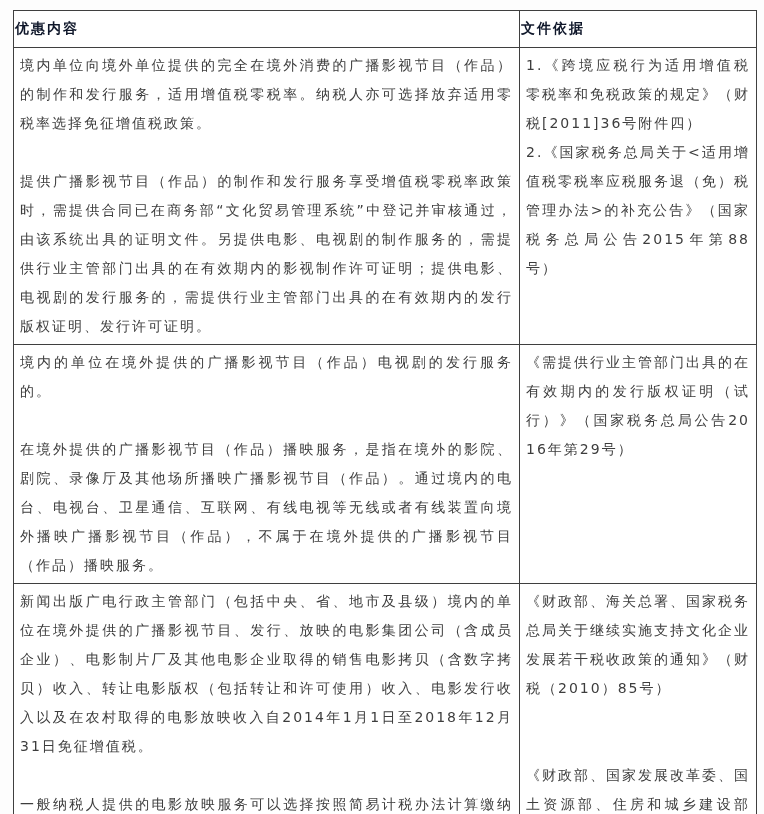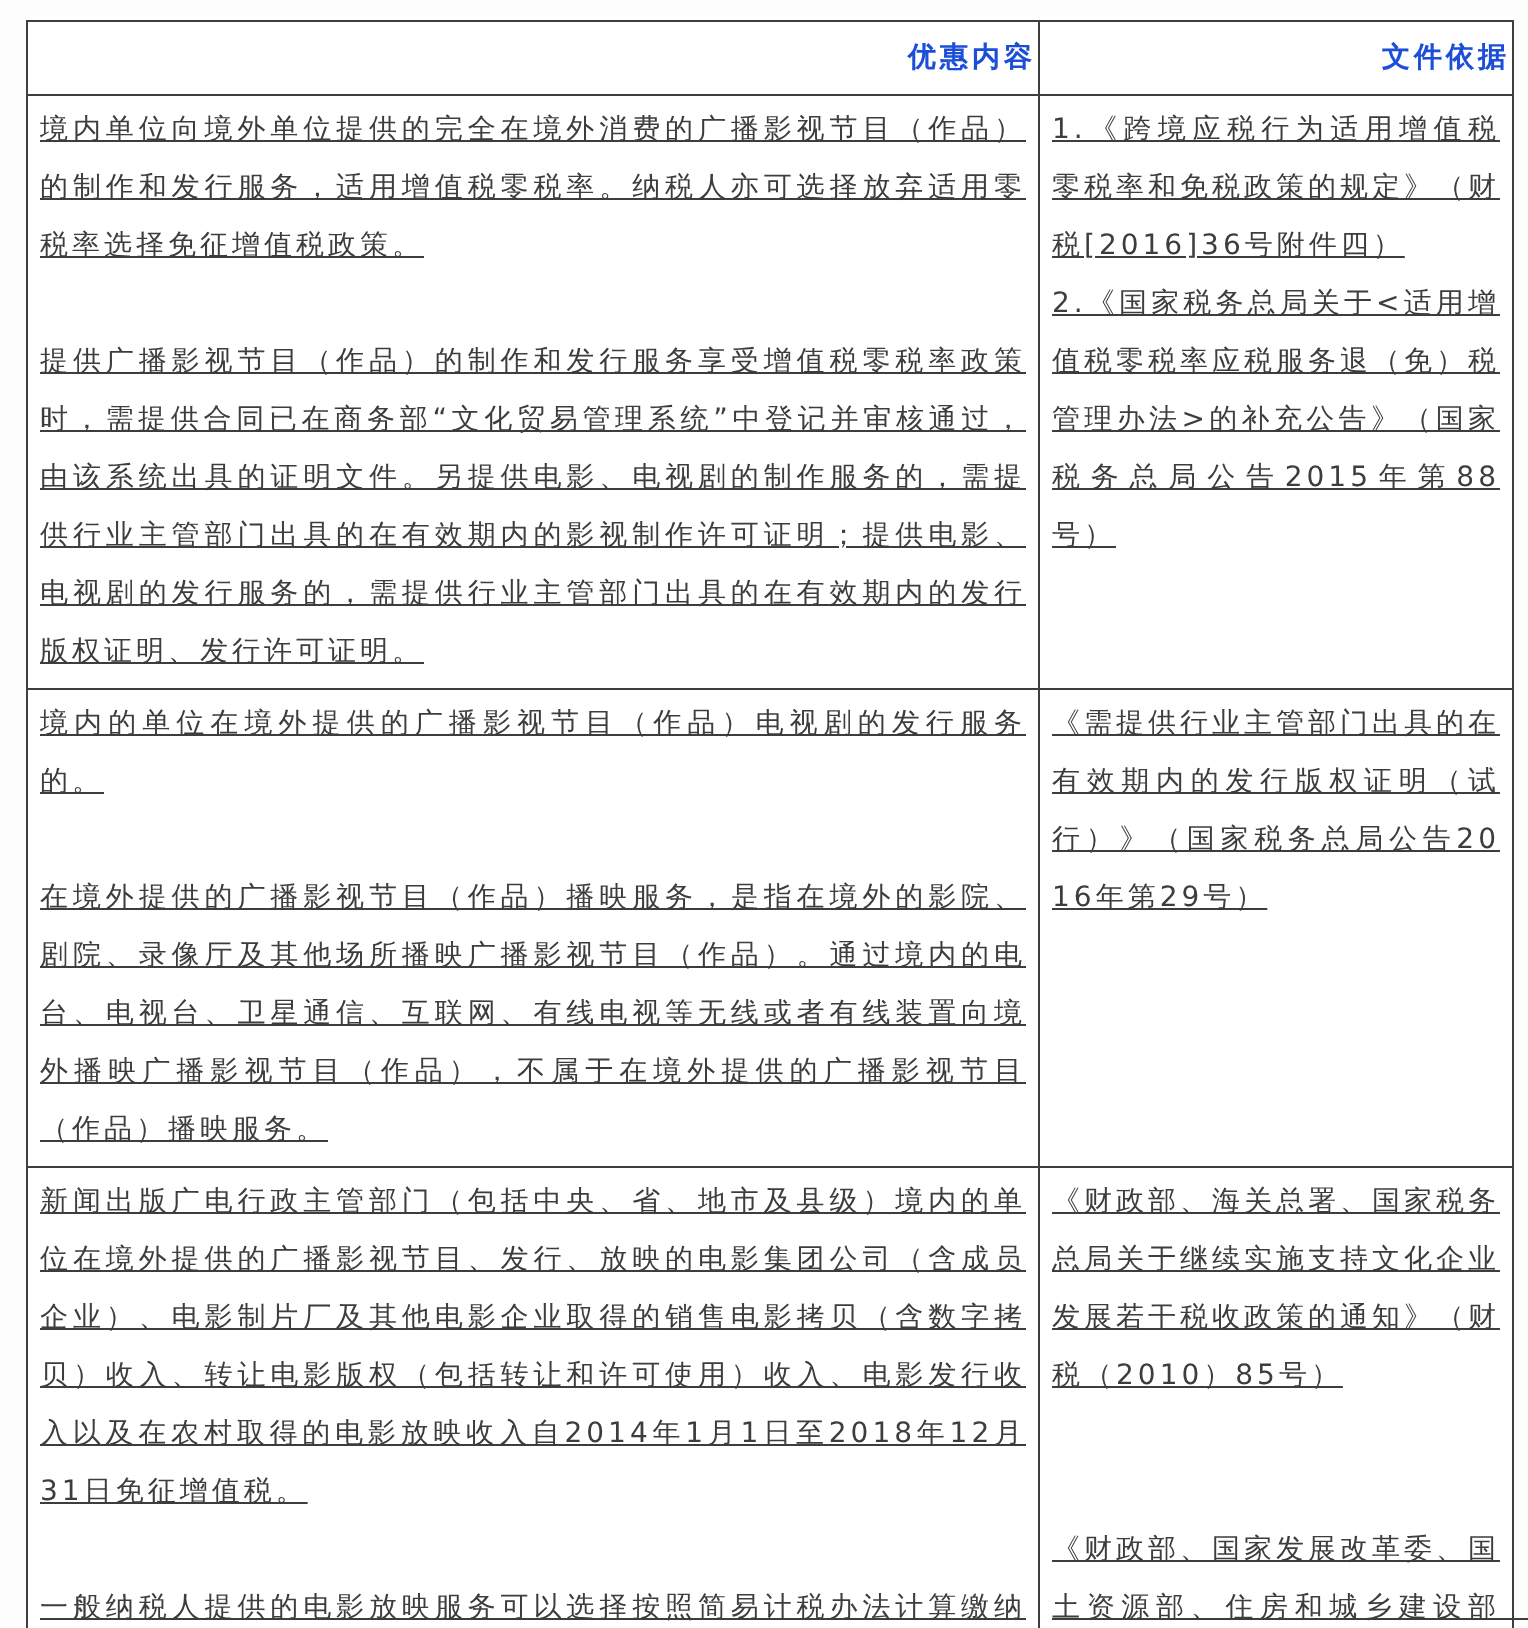--- a/index.html
+++ b/index.html
@@ -19,37 +19,37 @@
     table-layout: fixed;
     background: #ffffff;
   }
   col.col-content { width: 506px; }
   col.col-basis   { width: 237px; }
   th, td { border: 1px solid #3f3f3f; }
   th {
     height: 34px;
     font-size: 14px;
     font-weight: bold;
-    text-align: right;
+    text-align: left;
     vertical-align: middle;
-    color: #1d4ed8;
+    color: #0f172a;
     letter-spacing: 2px;
   }
   td {
     vertical-align: top;
     padding: 3px 6px;
     font-size: 14px;
     line-height: 29px;
     color: #3d3d3d;
     letter-spacing: 2px;
     text-align: justify;
     text-justify: inter-ideograph;
     word-break: break-all;
   }
-  td p { margin: 0; text-decoration: underline; }
+  td p { margin: 0; }
   .spacer   { height: 29px; }
   .spacer-2 { height: 58px; }
   tr.row-1 td { height: 227px; }
   tr.row-2 td { height: 157px; }
   tr.row-3 td { height: 354px; }
 </style>
 </head>
 <body>
 
 <div class="page">
@@ -65,21 +65,21 @@
       </tr>
     </thead>
     <tbody>
       <tr class="row-1">
         <td>
           <p>境内单位向境外单位提供的完全在境外消费的广播影视节目（作品）的制作和发行服务，适用增值税零税率。纳税人亦可选择放弃适用零税率选择免征增值税政策。</p>
           <p class="spacer"></p>
           <p>提供广播影视节目（作品）的制作和发行服务享受增值税零税率政策时，需提供合同已在商务部“文化贸易管理系统”中登记并审核通过，由该系统出具的证明文件。另提供电影、电视剧的制作服务的，需提供行业主管部门出具的在有效期内的影视制作许可证明；提供电影、电视剧的发行服务的，需提供行业主管部门出具的在有效期内的发行版权证明、发行许可证明。</p>
         </td>
         <td>
-          <p>1.《跨境应税行为适用增值税零税率和免税政策的规定》（财税[2016]36号附件四）</p>
+          <p>1.《跨境应税行为适用增值税零税率和免税政策的规定》（财税[2011]36号附件四）</p>
           <p>2.《国家税务总局关于&lt;适用增值税零税率应税服务退（免）税管理办法&gt;的补充公告》（国家税务总局公告2015年第88号）</p>
         </td>
       </tr>
       <tr class="row-2">
         <td>
           <p>境内的单位在境外提供的广播影视节目（作品）电视剧的发行服务的。</p>
           <p class="spacer"></p>
           <p>在境外提供的广播影视节目（作品）播映服务，是指在境外的影院、剧院、录像厅及其他场所播映广播影视节目（作品）。通过境内的电台、电视台、卫星通信、互联网、有线电视等无线或者有线装置向境外播映广播影视节目（作品），不属于在境外提供的广播影视节目（作品）播映服务。</p>
         </td>
         <td>

